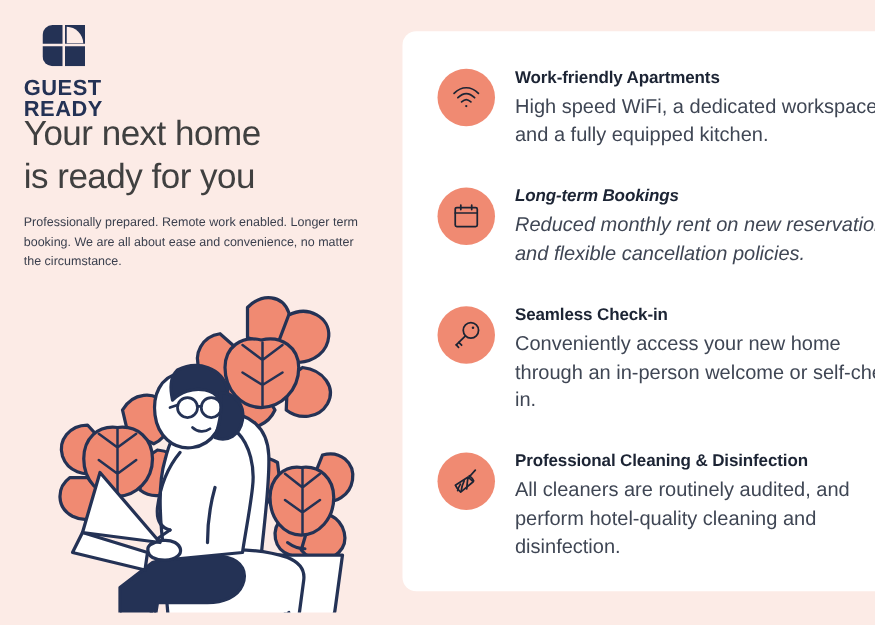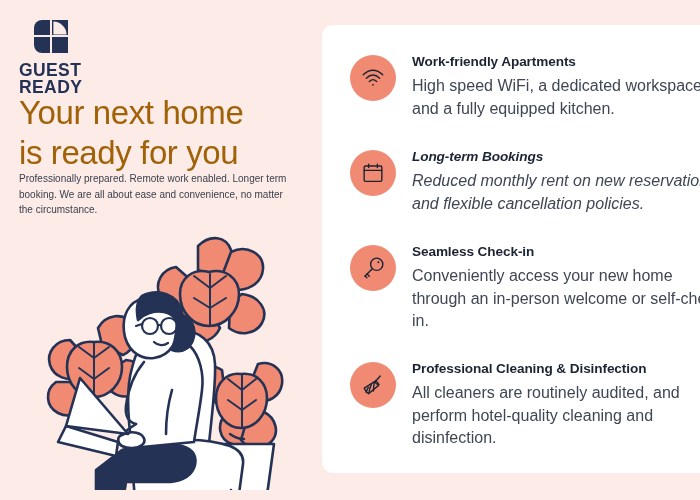--- a/index.html
+++ b/index.html
@@ -51,24 +51,24 @@
     letter-spacing: 0.4px;
     color: #243255;
     white-space: pre-line;
   }
 
   .headline {
     position: absolute;
     left: 19px;
     top: 71px;
     width: 290px;
-    font-size: 33px;
+    font-size: 28px;
     line-height: 1.22;
     font-weight: 400;
-    color: #a16207;
+    color: #404040;
     letter-spacing: -0.4px;
     white-space: pre-line;
   }
 
   .subcopy {
     position: absolute;
     left: 19px;
     top: 161px;
     width: 272px;
     font-size: 10px;

